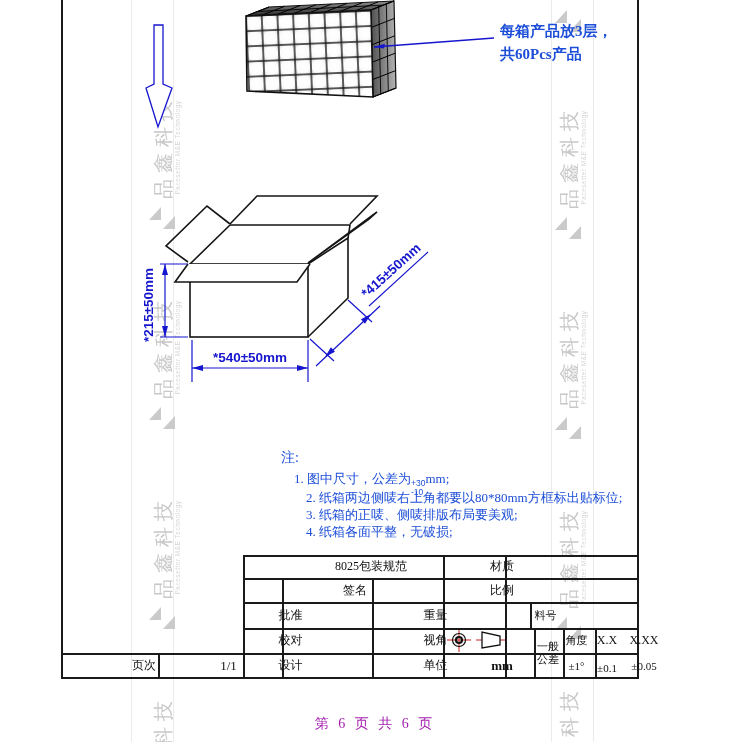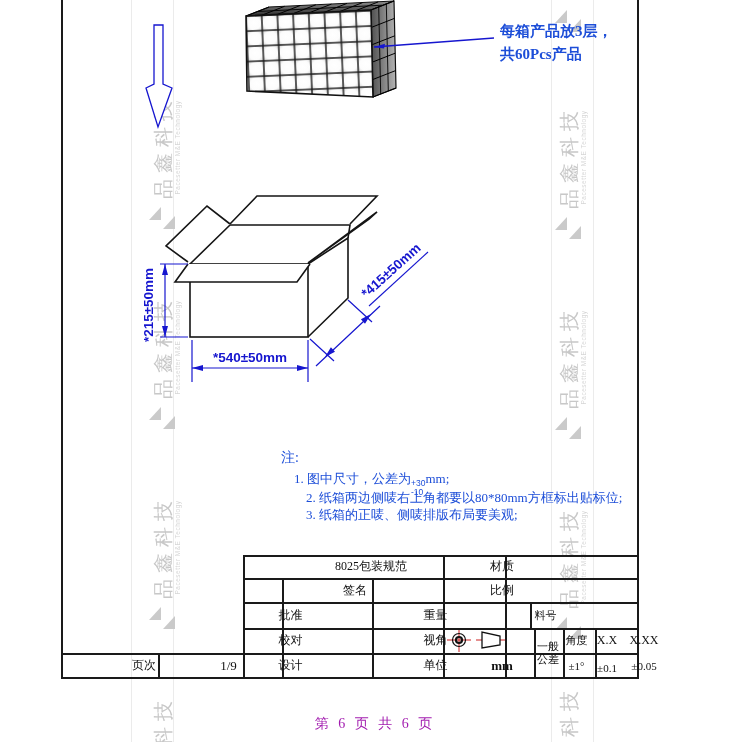--- a/index.html
+++ b/index.html
@@ -174,20 +174,21 @@
 
   <div class="note bluetext" style="left:281px;top:449px;font-size:14px">注:</div>
   <div class="note bluetext" style="left:294px;top:470px">
     <span>1. 图中尺寸，公差为</span><span class="tolstack">
         <span>+30</span>
         <span>-10</span>
       </span><span>mm;</span>
   </div>
   <div class="note bluetext" style="left:306px;top:489px">2. 纸箱两边侧唛右上角都要以80*80mm方框标出贴标位;</div>
   <div class="note bluetext" style="left:306px;top:506px">3. 纸箱的正唛、侧唛排版布局要美观;</div>
+  <div class="note bluetext" style="left:306px;top:523px">4. 纸箱各面平整，无破损;</div>
 
   <div class="vl" style="left:61px;top:0;width:2px;height:679px"></div>
   <div class="vl" style="left:637px;top:0;width:2px;height:679px"></div>
   <div class="hl" style="left:61px;top:677px;width:578px;height:2px"></div>
 
   <div class="hl" style="left:243px;top:555px;width:395px;height:1.5px"></div>
   <div class="hl" style="left:243px;top:578px;width:395px;height:1.5px"></div>
   <div class="hl" style="left:243px;top:602px;width:395px;height:1.5px"></div>
   <div class="hl" style="left:243px;top:628px;width:395px;height:1.5px"></div>
   <div class="hl" style="left:61px;top:653px;width:577px;height:1.5px"></div>
@@ -215,16 +216,16 @@
   <div class="cell-label" style="left:372px;top:653px;width:71px;height:25px">单位</div>
   <div class="cell-label sans" style="left:443px;top:653px;width:62px;height:25px;font-weight:bold;font-size:13px">mm</div>
   <div class="cell-label" style="left:506px;top:628px;width:28px;height:50px;font-size:11px;line-height:13px">一般公差</div>
   <div class="cell-label" style="left:534px;top:628px;width:29px;height:25px;font-size:11px">角度</div>
   <div class="cell-label sans" style="left:563px;top:628px;width:32px;height:25px">X.X</div>
   <div class="cell-label sans" style="left:595px;top:628px;width:42px;height:25px">X.XX</div>
   <div class="cell-label sans" style="left:534px;top:653px;width:29px;height:25px;font-size:11px">±1°</div>
   <div class="cell-label sans" style="left:563px;top:653px;width:32px;height:29px;font-size:11px">±0.1</div>
   <div class="cell-label sans" style="left:595px;top:653px;width:42px;height:25px;font-size:11px">±0.05</div>
   <div class="cell-label" style="left:61px;top:653px;width:110px;height:25px">页次</div>
-  <div class="cell-label sans" style="left:158px;top:653px;width:85px;height:25px;font-size:13px">1/9</div>
+  <div class="cell-label sans" style="left:158px;top:653px;width:85px;height:25px;font-size:13px">1/1</div>
 
   <div class="caption" style="top:706px">第 6 页 共 6 页</div>
 </div>
 
 </body></html>

